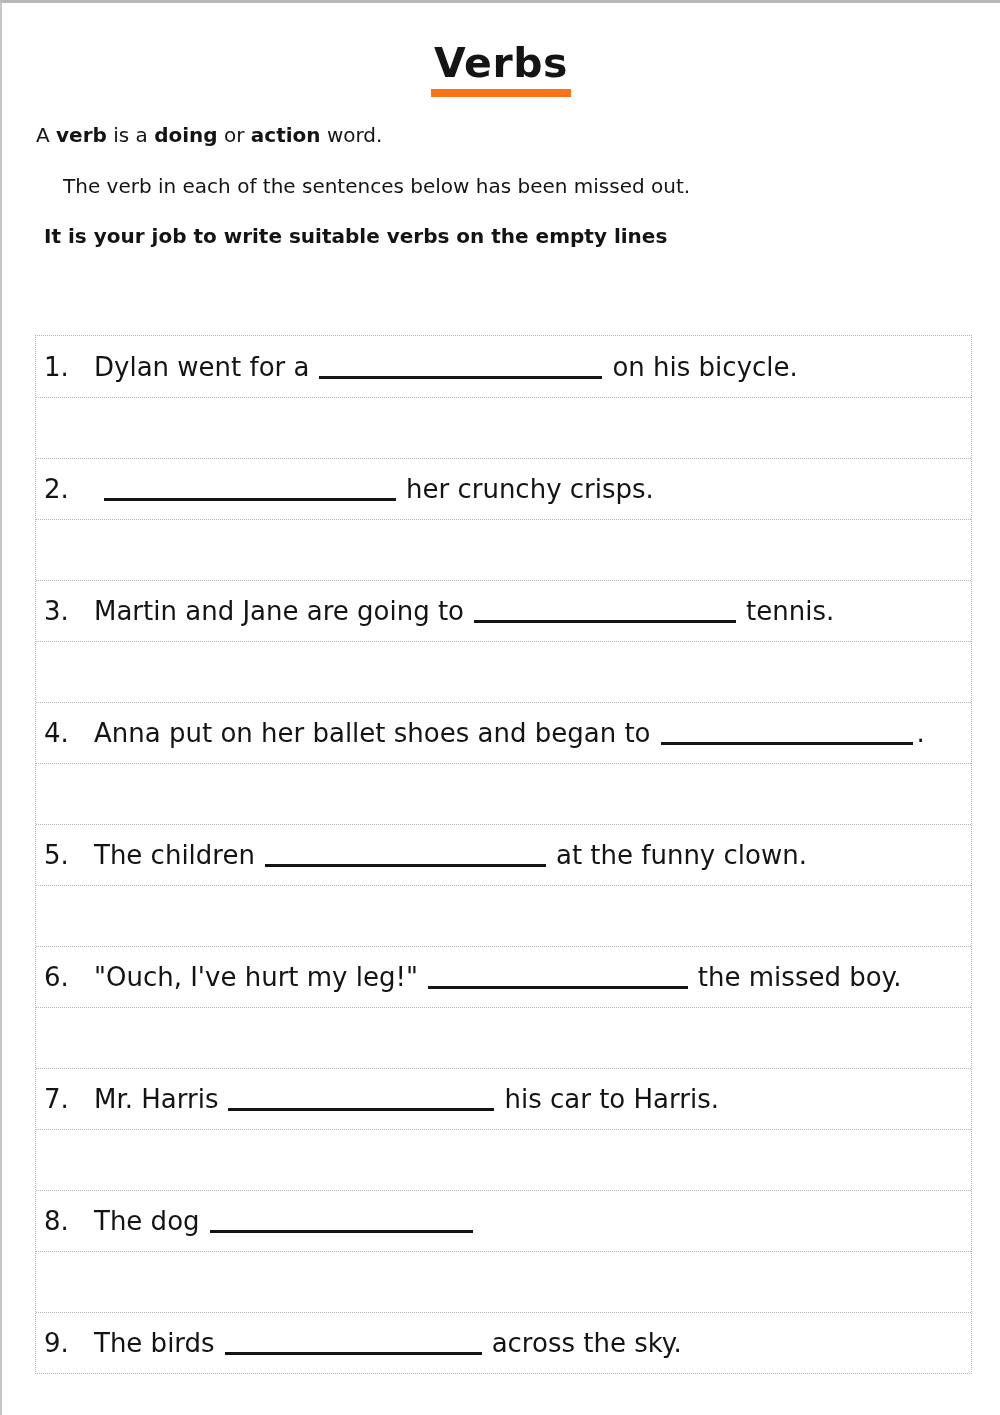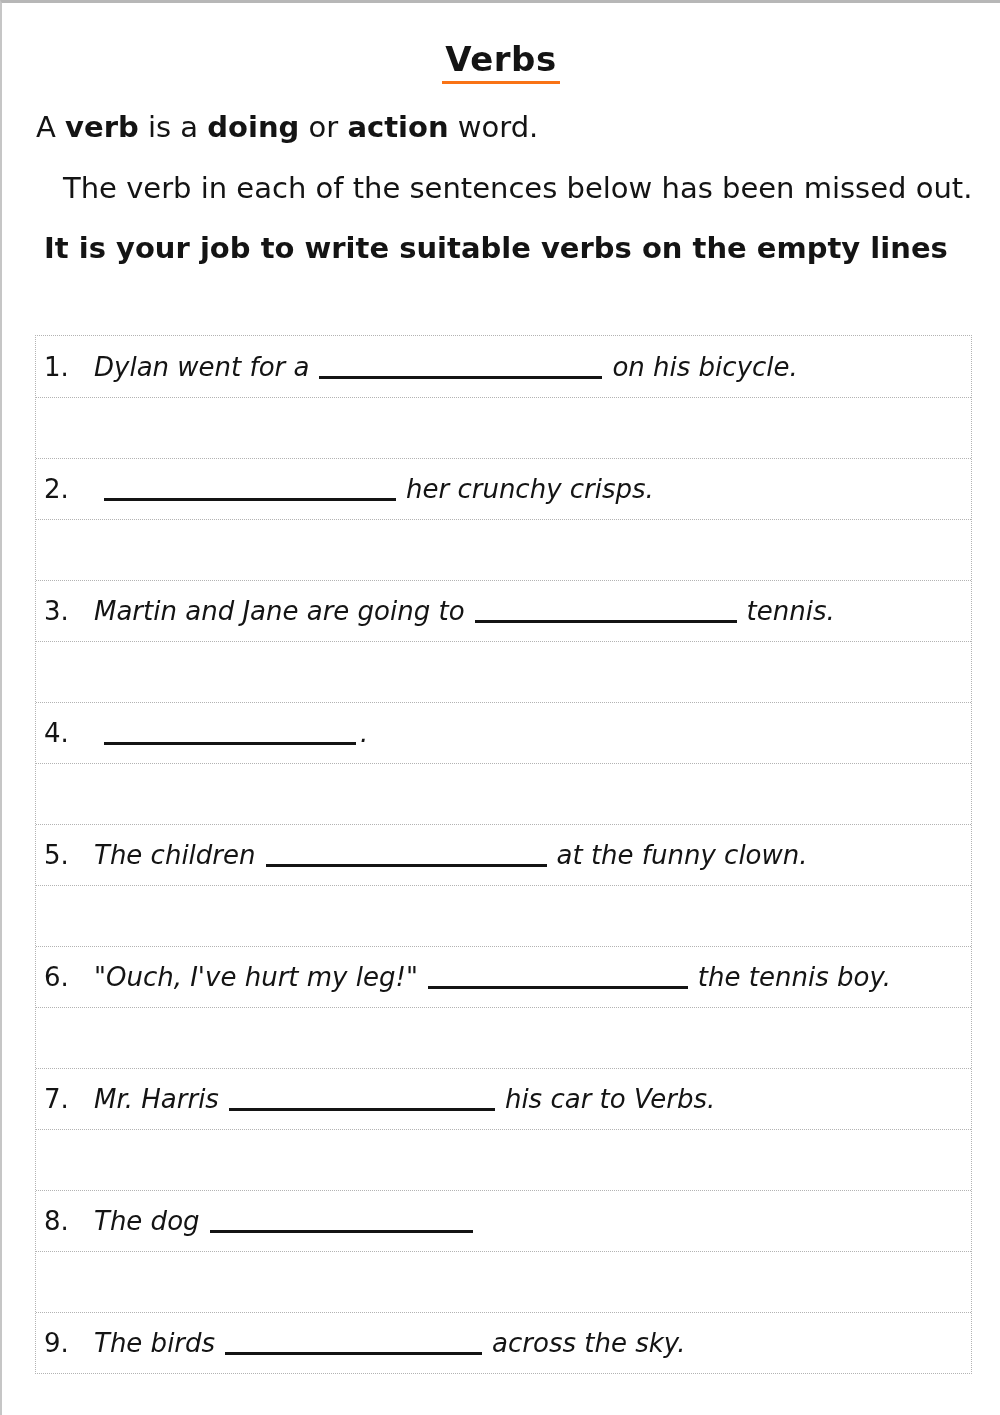--- a/index.html
+++ b/index.html
@@ -11,28 +11,28 @@
     color: #141414;
     position: relative;
     box-sizing: border-box;
     border-top: 3px solid #b7b7b7;
     border-left: 2px solid #c6c6c6;
     overflow: hidden;
   }
   .title {
     margin: 36px auto 0;
     width: fit-content;
-    font-size: 34px;
+    font-size: 41px;
     font-weight: bold;
-    border-bottom: 3px solid #f97316;
+    border-bottom: 8px solid #f97316;
     padding: 0 3px 2px;
     letter-spacing: 0.5px;
   }
   .intro {
-    font-size: 29px;
+    font-size: 20px;
     white-space: nowrap;
   }
   .intro b { font-weight: bold; }
   .intro-1 { margin: 26px 0 0 34px; }
   .intro-2 { margin: 27px 0 0 61px; }
   .intro-3 { margin: 26px 0 12px 42px; font-weight: bold; }
 
   .qtable {
     position: absolute;
     top: 332px;
@@ -51,21 +51,21 @@
     display: flex;
     align-items: center;
     font-size: 26px;
     padding-left: 8px;
     white-space: nowrap;
   }
   .q-num {
     flex: 0 0 auto;
     width: 50px;
   }
-  .q-part { flex: 0 0 auto; font-style: italic; }
+  .q-part { flex: 0 0 auto; }
   .blank {
     flex: 0 0 auto;
     display: inline-block;
     height: 0;
     border-bottom: 3px solid #141414;
     align-self: flex-end;
     margin: 0 10px 18px 10px;
   }
   .blank.tight-right { margin-right: 4px; }
 </style>
@@ -99,46 +99,47 @@
   <div class="row q-row">
     <span class="q-num">3.</span>
     <span class="q-part">Martin and Jane are going to</span>
     <span class="blank" style="width:262px"></span>
     <span class="q-part">tennis.</span>
   </div>
   <div class="row"></div>
 
   <div class="row q-row">
     <span class="q-num">4.</span>
+    <span class="q-part">Anna put on her ballet shoes and began to</span>
     <span class="blank tight-right" style="width:252px"></span>
     <span class="q-part">.</span>
   </div>
   <div class="row"></div>
 
   <div class="row q-row">
     <span class="q-num">5.</span>
     <span class="q-part">The children</span>
     <span class="blank" style="width:281px"></span>
     <span class="q-part">at the funny clown.</span>
   </div>
   <div class="row"></div>
 
   <div class="row q-row">
     <span class="q-num">6.</span>
     <span class="q-part">"Ouch, I've hurt my leg!"</span>
     <span class="blank" style="width:260px"></span>
-    <span class="q-part">the tennis boy.</span>
+    <span class="q-part">the missed boy.</span>
   </div>
   <div class="row"></div>
 
   <div class="row q-row">
     <span class="q-num">7.</span>
     <span class="q-part">Mr. Harris</span>
     <span class="blank" style="width:266px"></span>
-    <span class="q-part">his car to Verbs.</span>
+    <span class="q-part">his car to Harris.</span>
   </div>
   <div class="row"></div>
 
   <div class="row q-row">
     <span class="q-num">8.</span>
     <span class="q-part">The dog</span>
     <span class="blank" style="width:263px"></span>
   </div>
   <div class="row"></div>
 

